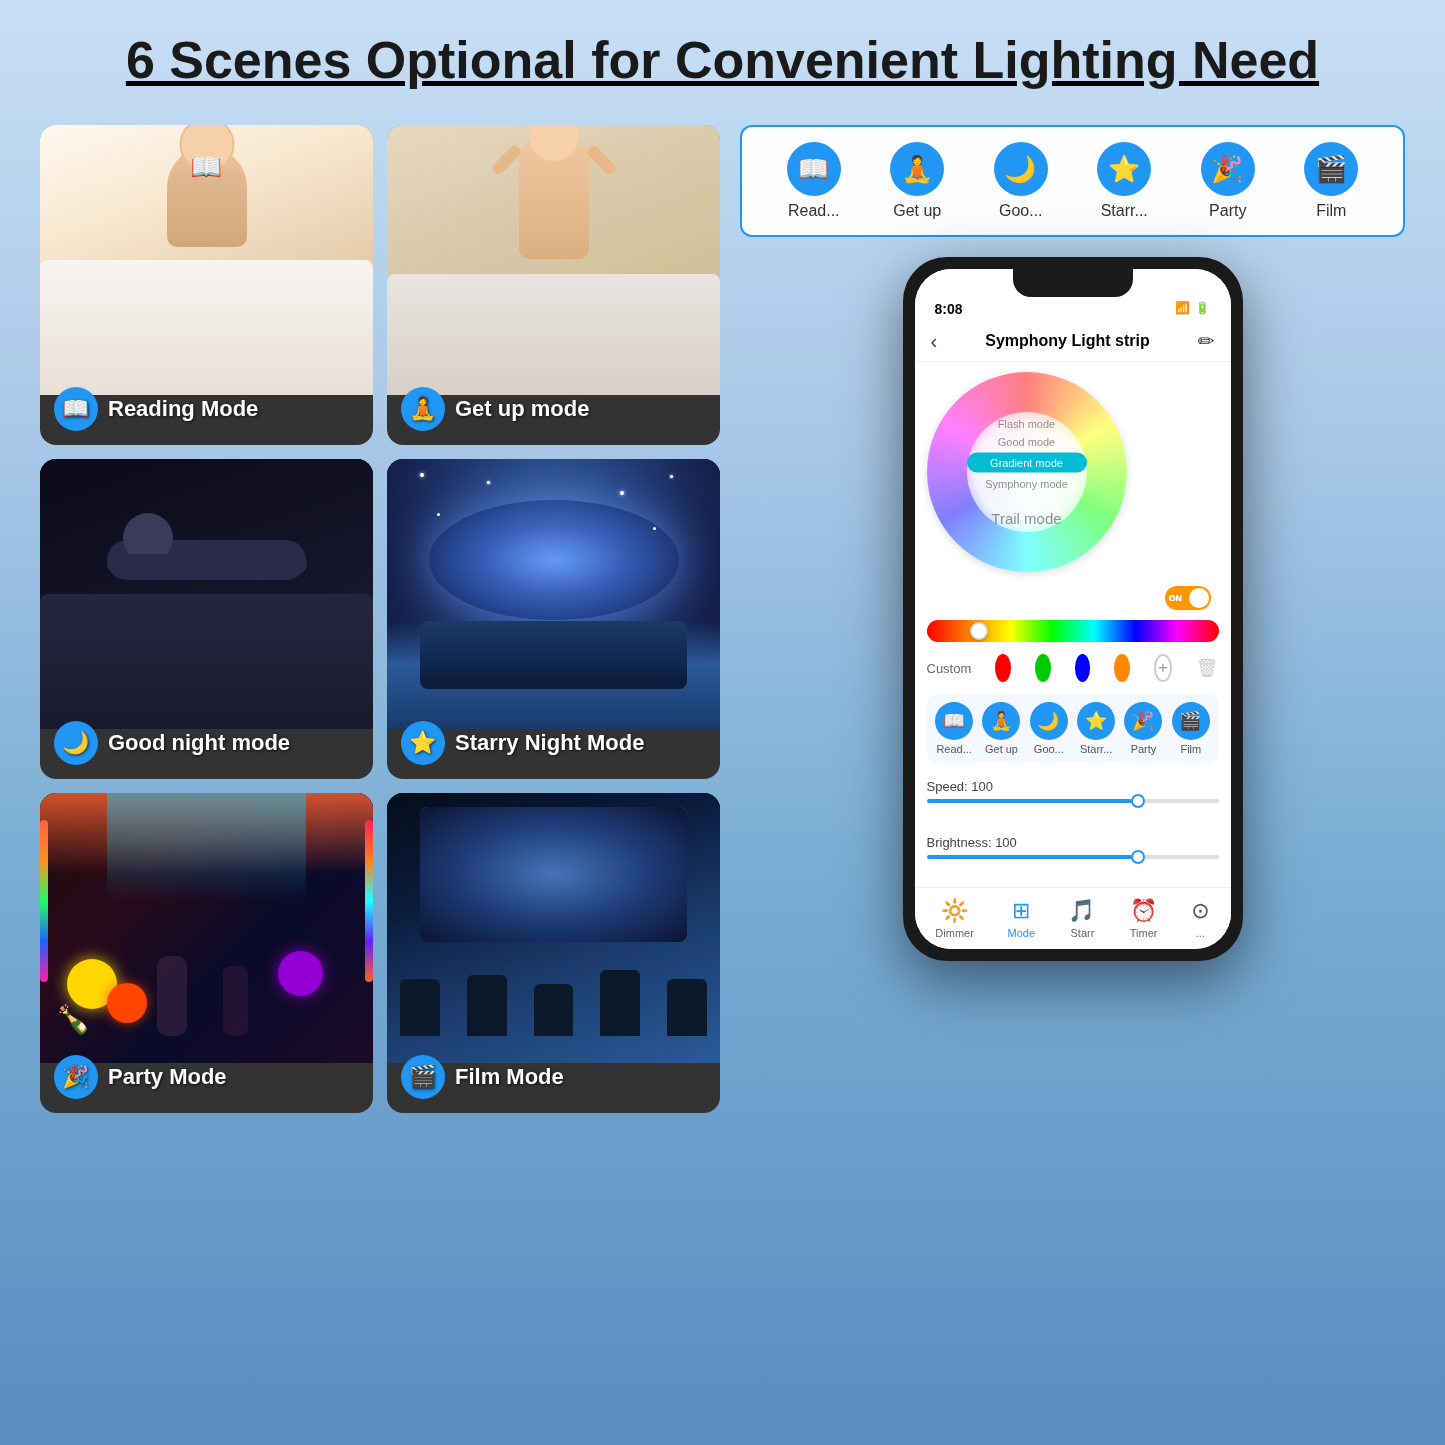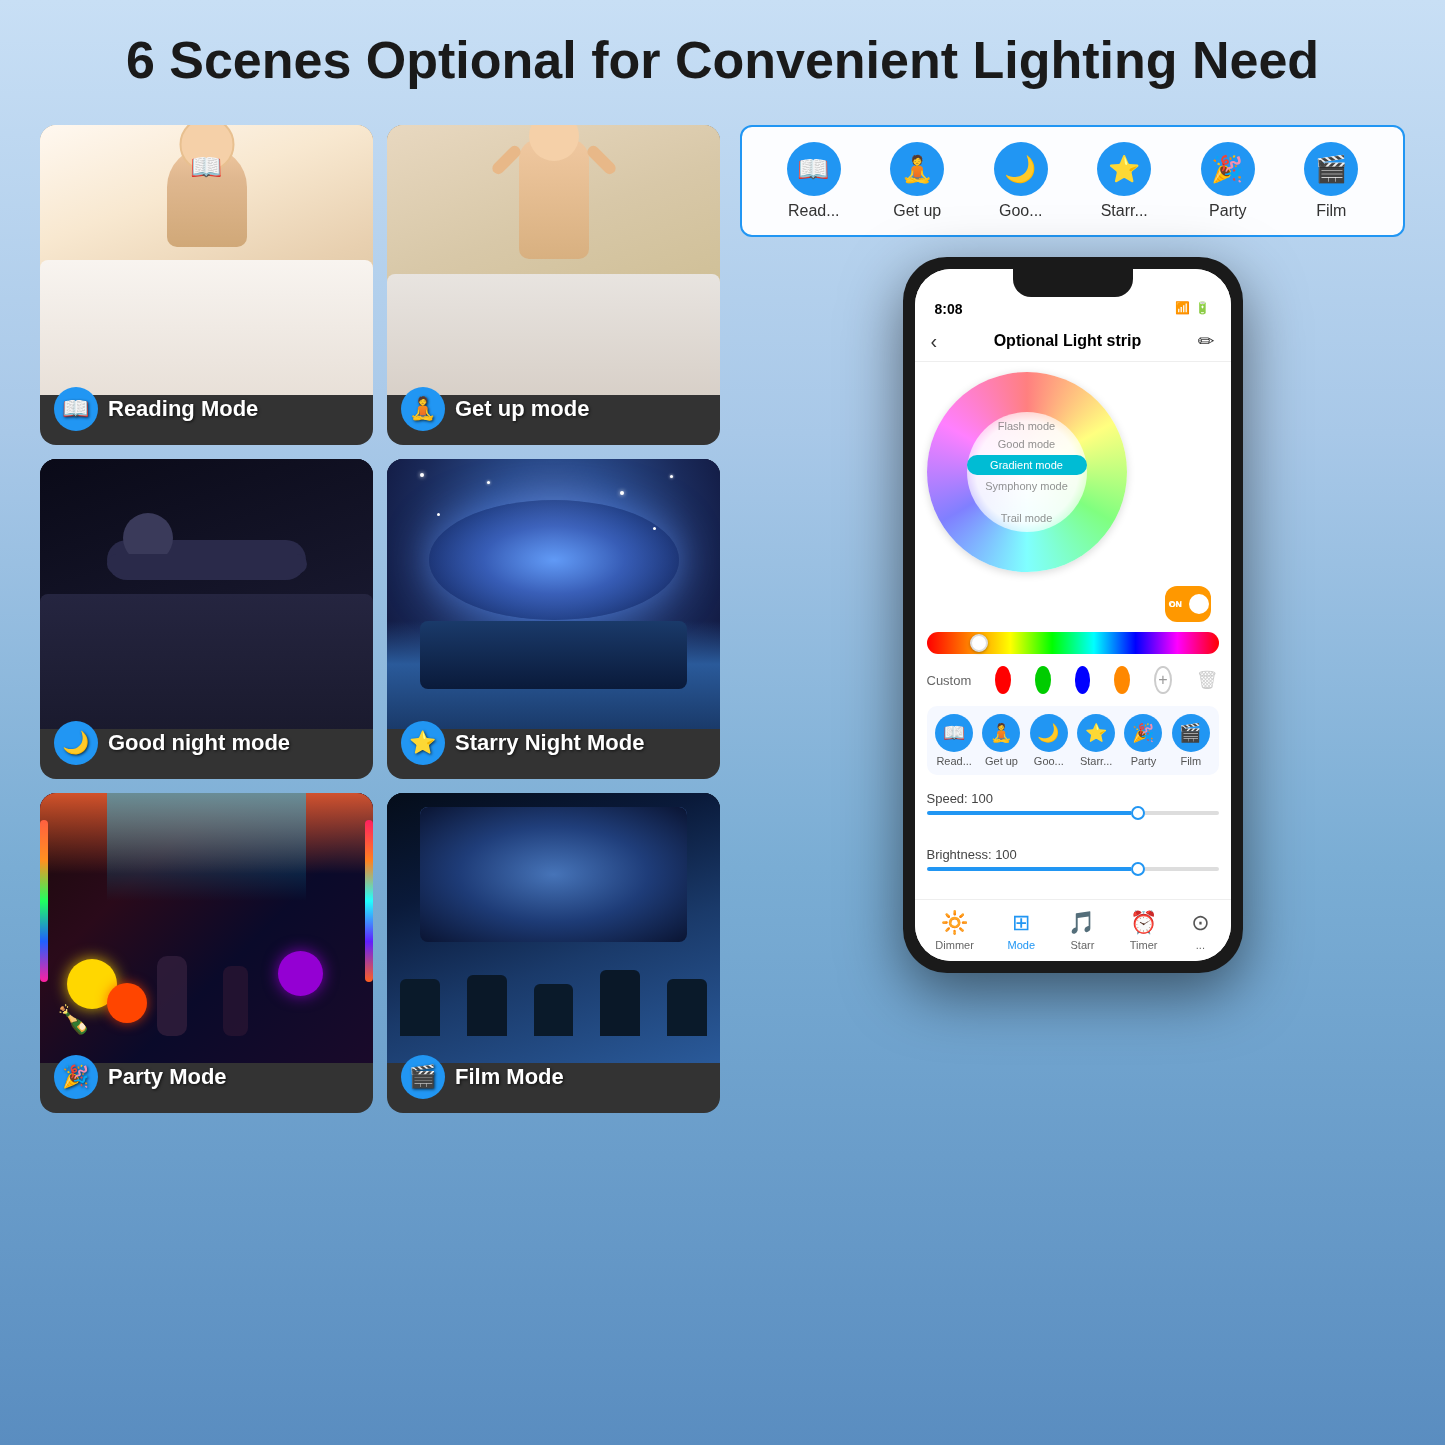--- a/index.html
+++ b/index.html
@@ -7,20 +7,21 @@
       width: 1445px;
       height: 1445px;
       overflow: hidden;
       font-family: Arial, sans-serif;
       background: linear-gradient(180deg, #c8dff5 0%, #a8c8e8 30%, #7aadd4 60%, #5a8dc0 100%);
     }
 
     .header {
       text-align: center;
       padding: 30px 20px 15px;
+      text-decoration: underline;
     }
     .header h1 {
       font-size: 52px;
       font-weight: 800;
       color: #1a1a1a;
     }
     .header p {
       font-size: 28px;
       color: #333;
       margin-top: 8px;
@@ -285,21 +286,21 @@
     }
 
     .toggle-row {
       display: flex;
       justify-content: flex-end;
       padding: 4px 8px;
     }
 
     .toggle {
       width: 46px;
-      height: 36px;
+      height: 24px;
       background: #FF9800;
       border-radius: 12px;
       position: relative;
       display: flex;
       align-items: center;
     }
 
     .toggle::after {
       content: 'ON';
       position: absolute;
@@ -660,35 +661,35 @@
           <div class="phone-status-bar">
             <span style="font-size:14px;font-weight:700;">8:08</span>
             <div style="display:flex;gap:5px;align-items:center;">
               <span style="font-size:12px;">📶</span>
               <span style="font-size:12px;">🔋</span>
             </div>
           </div>
 
           <div class="phone-nav-bar">
             <span class="nav-icon">‹</span>
-            <span class="phone-nav-title">Optional Light strip</span>
+            <span class="phone-nav-title">Symphony Light strip</span>
             <span class="nav-icon">✏</span>
           </div>
 
           <div class="phone-content">
 
             <div class="color-wheel-section">
               <div class="color-wheel">
 
                 <div class="mode-list" style="position:absolute;top:50%;left:50%;transform:translate(-50%,-50%);width:120px;z-index:5;text-align:center;">
                   <div class="mode-item" style="font-size:11px;color:rgba(100,100,100,0.7);padding:3px;">Flash mode</div>
                   <div class="mode-item" style="font-size:11px;color:rgba(100,100,100,0.7);padding:3px;">Good mode</div>
                   <div class="mode-item active" style="font-size:11px;background:#00BCD4;color:white;border-radius:10px;padding:4px 8px;margin:2px 0;">Gradient mode</div>
                   <div class="mode-item" style="font-size:11px;color:rgba(100,100,100,0.7);padding:3px;">Symphony mode</div>
-                  <div class="mode-item" style="font-size:11px;color:rgba(100,100,100,0.7);padding:3px;margin-top:14px;">Trail mode</div>
+                  <div class="mode-item" style="font-size:15px;color:rgba(100,100,100,0.7);padding:3px;margin-top:14px;">Trail mode</div>
                 </div>
               </div>
             </div>
 
             <div class="toggle-row">
               <div class="toggle">
                 <div class="toggle-knob"></div>
                 <span style="position:absolute;left:5px;font-size:8px;font-weight:bold;color:white;">ON</span>
               </div>
             </div>

